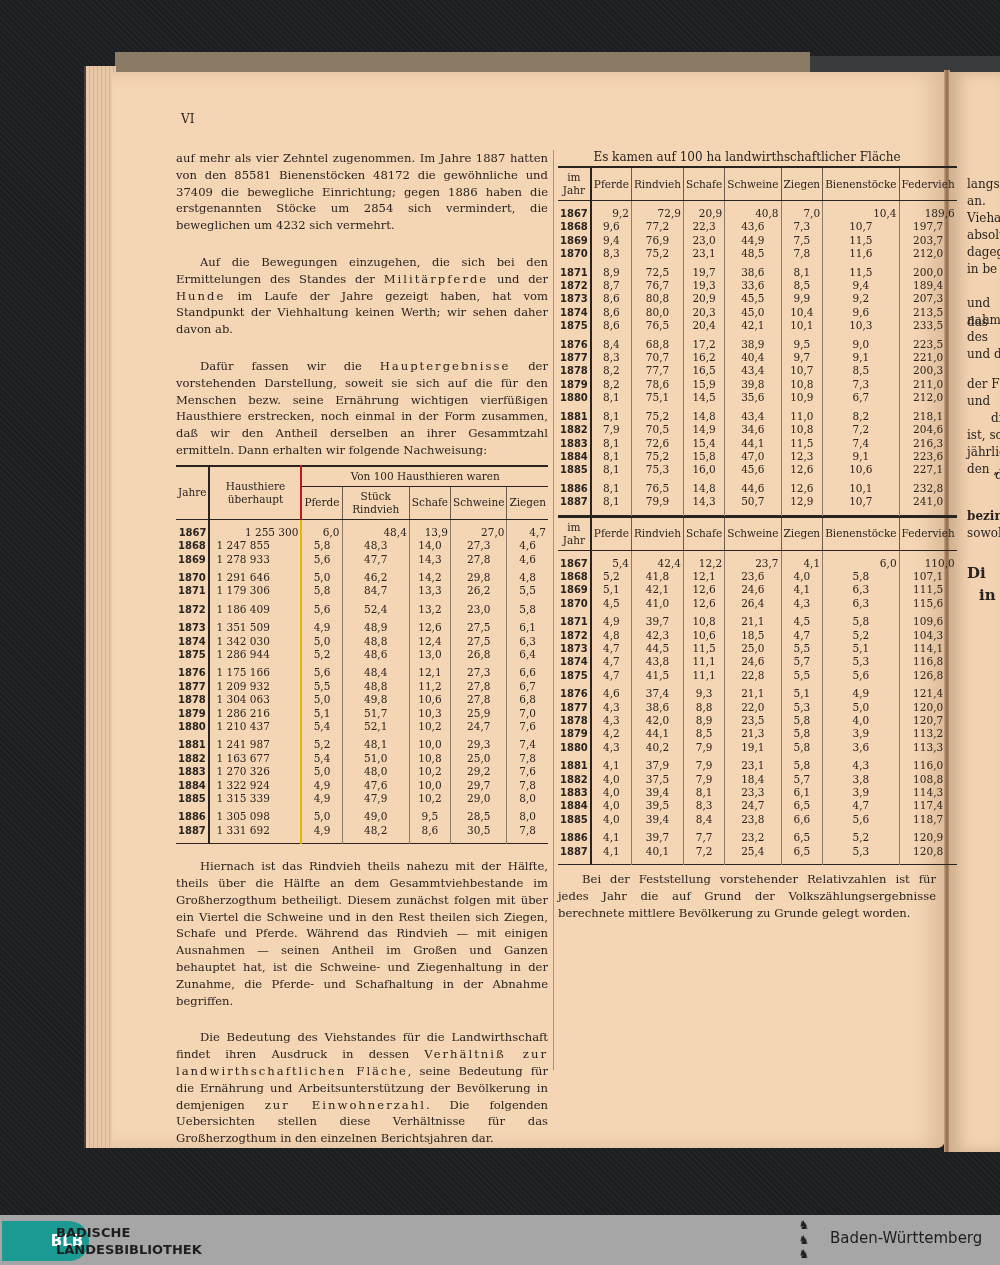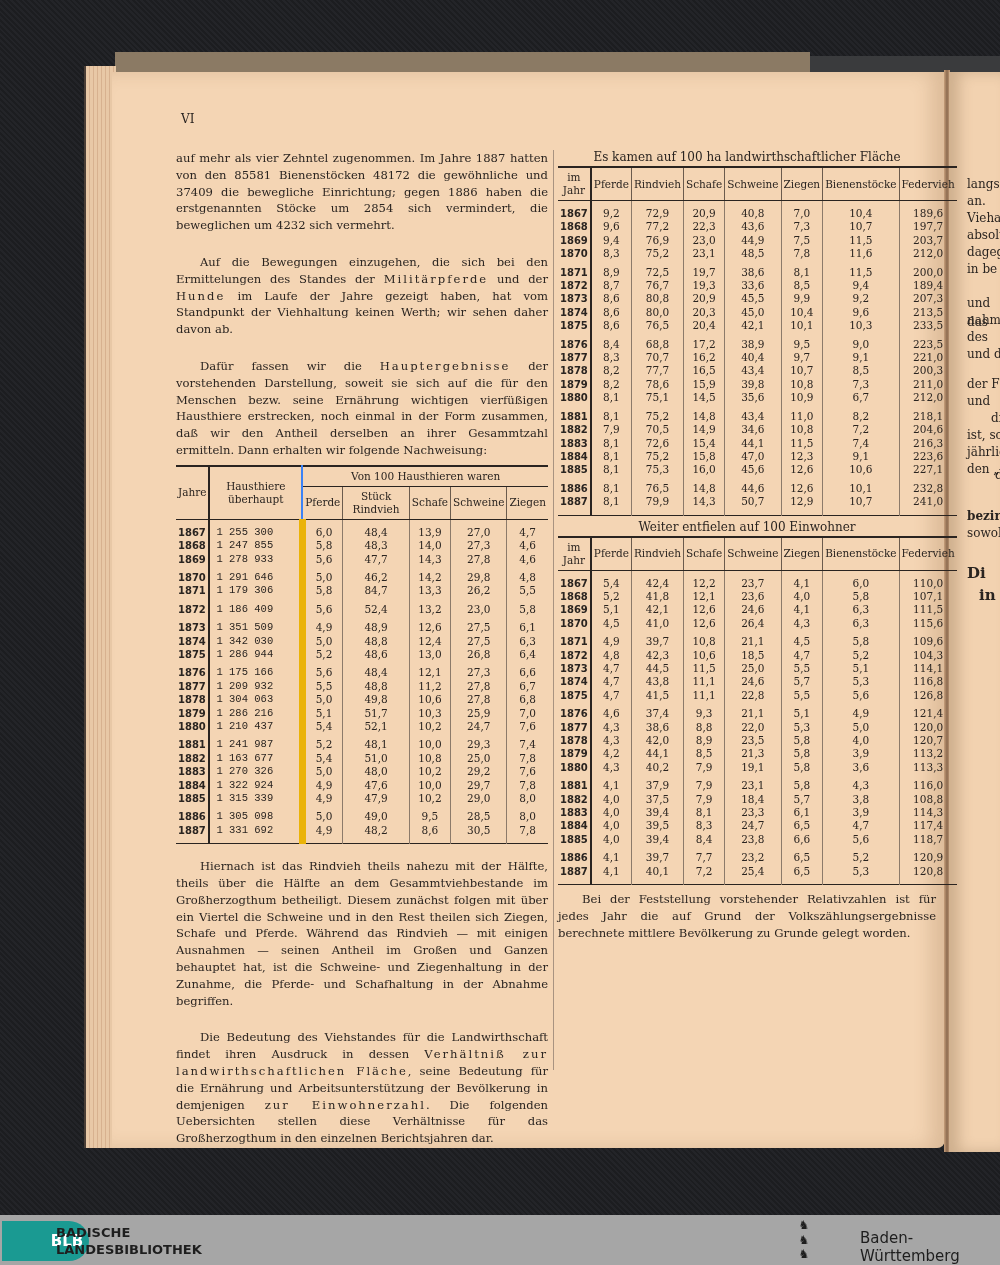--- a/index.html
+++ b/index.html
@@ -77,23 +77,23 @@
   table.stat th.year-h { border-right: 2px solid #2a2420; }
   table.stat td {
     border-left: 1px solid #8c7a6a; text-align: center;
     padding: 0 2px; line-height: 13.4px; white-space: nowrap;
   }
   table.stat td.year {
     border-left: none; border-right: 2px solid #2a2420;
     font-family: "DejaVu Sans", sans-serif; font-weight: bold; font-size: 10px;
     text-align: left; padding-left: 2px;
   }
-  table.stat td.total { border-right: 7px solid #eab308; text-align: left; padding-left: 6px; font-family: Liberation Mono, monospace; }
+  table.stat td.total { border-right: 2px solid #eab308; text-align: left; padding-left: 6px; }
   table.stat tr.gap td { padding-top: 5px; }
-  table.stat tr.first td { padding-top: 6px; }
+  table.stat tr.first td { padding-top: 6px; text-align: right; }
   table.stat tr.last td { padding-bottom: 6px; }
 
   .tbl-title { text-align: center; font-size: 12px; margin: 0 0 2px 0; }
 
   .footer {
     position: absolute; left: 0; top: 1215px; width: 1000px; height: 50px;
     background: #a6a6a6;
   }
   .blb-logo {
     position: absolute; left: 2px; top: 6px; width: 44px; height: 40px;
@@ -106,21 +106,21 @@
     font-family: "DejaVu Sans", sans-serif; font-weight: bold; font-size: 13px;
     line-height: 17px; color: #1e1e1e;
   }
   .bw-icon {
     position: absolute; left: 790px; top: 4px; width: 28px; height: 42px;
     display: flex; flex-direction: column; justify-content: space-between;
     color: #1e1e1e; font-size: 12px; line-height: 13px; text-align: center;
   }
   .bw-name {
     position: absolute; left: 830px; top: 14px;
-    font-family: "DejaVu Sans", sans-serif; font-size: 15px; color: #1e1e1e; margin-left: 30px;
+    font-family: "DejaVu Sans", sans-serif; font-size: 15px; color: #1e1e1e;
   }
 </style>
 </head>
 <body>
 
 <div class="cloth"></div>
 <div class="board-strip"></div>
 <div class="board-strip-dark"></div>
 <div class="page-edges"></div>
 
@@ -158,21 +158,21 @@
 
 <div class="col-left">
   <p class="txt">auf mehr als vier Zehntel zugenommen. Im Jahre 1887 hatten von den 85581 Bienenstöcken 48172 die gewöhnliche und 37409 die bewegliche Einrichtung; gegen 1886 haben die erstgenannten Stöcke um 2854 sich vermindert, die beweglichen um 4232 sich vermehrt.</p>
   <p class="txt indent"><span>Auf die Bewegungen einzugehen, die sich bei den Ermittelungen des Standes der </span><span class="spaced">Militärpferde</span><span> und der </span><span class="spaced">Hunde</span><span> im Laufe der Jahre gezeigt haben, hat vom Standpunkt der Viehhaltung keinen Werth; wir sehen daher davon ab.</span></p>
   <p class="txt indent"><span>Dafür fassen wir die </span><span class="spaced">Hauptergebnisse</span><span> der vorstehenden Darstellung, soweit sie sich auf die für den Menschen bezw. seine Ernährung wichtigen vierfüßigen Hausthiere erstrecken, noch einmal in der Form zusammen, daß wir den Antheil derselben an ihrer Gesammtzahl ermitteln. Dann erhalten wir folgende Nachweisung:</span></p>
 
   <table class="stat">
     <thead>
       <tr>
         <th rowspan="2" class="year-h">Jahre</th>
-        <th rowspan="2" style="border-right:2px solid #3b82f6">Hausthiere überhaupt</th>
+        <th rowspan="2" style="border-right:2px solid #b91c1c">Hausthiere überhaupt</th>
         <th colspan="5">Von 100 Hausthieren waren</th>
       </tr>
       <tr>
         <th>Pferde</th>
         <th>Stück Rindvieh</th>
         <th>Schafe</th>
         <th>Schweine</th>
         <th>Ziegen</th>
       </tr>
     </thead>
@@ -595,21 +595,20 @@
           <td>79,9</td>
           <td>14,3</td>
           <td>50,7</td>
           <td>12,9</td>
           <td>10,7</td>
           <td>241,0</td>
         </tr>
       </tbody>
   </table>
 
-  <div class="tbl-title" style="margin-top:4px">Weiter entfielen auf 100 Einwohner</div>
   <table class="stat" style="margin-top:0">
     <thead>
         <tr id="t3head">
           <th class="year-h">im Jahr</th>
           <th>Pferde</th>
           <th>Rindvieh</th>
           <th>Schafe</th>
           <th>Schweine</th>
           <th>Ziegen</th>
           <th>Bienenstöcke</th>

